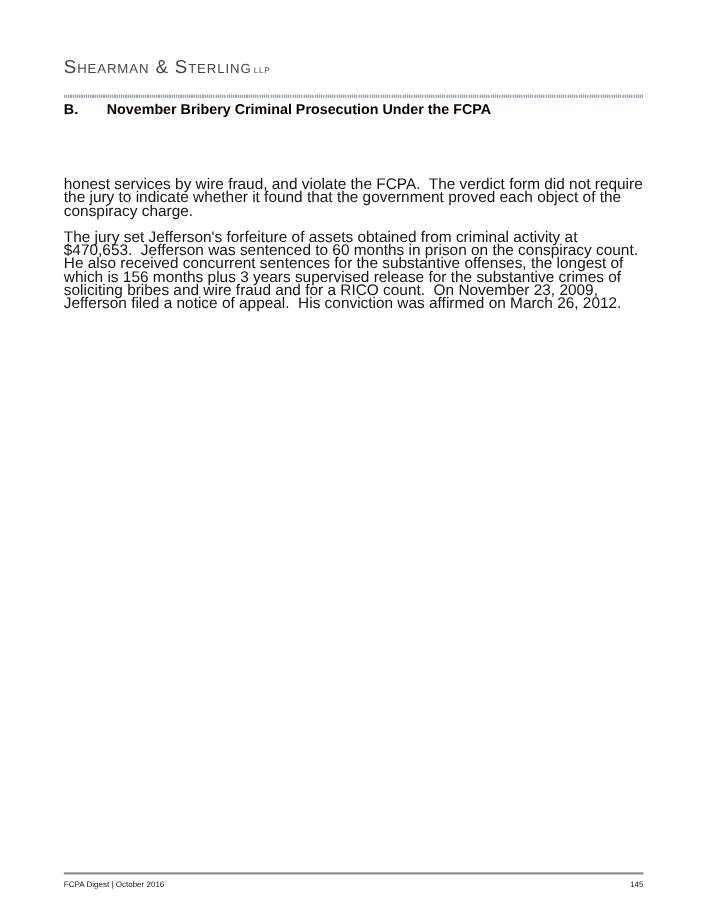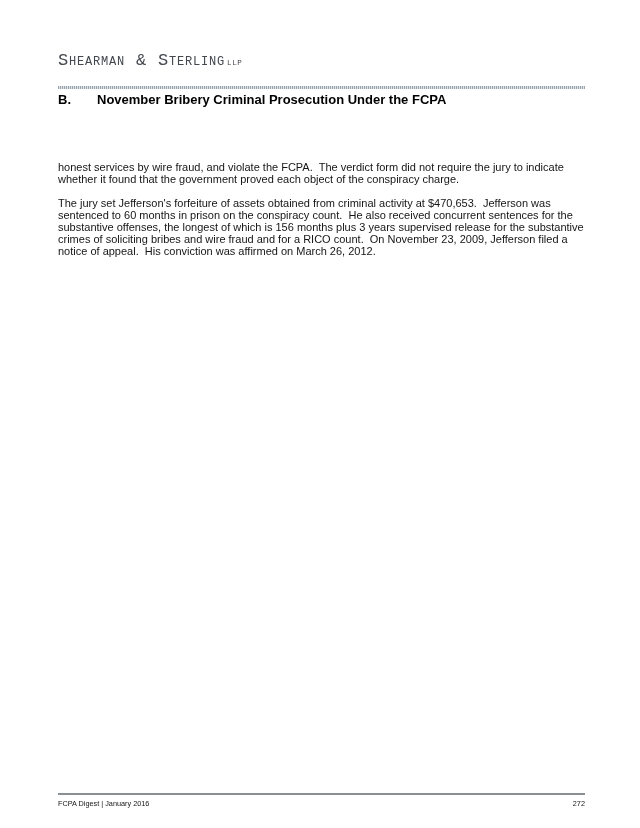--- a/index.html
+++ b/index.html
@@ -18,21 +18,21 @@
   .page {
     position: absolute;
     inset: 0;
     background: #ffffff;
   }
   
   .logo {
     position: absolute;
     left: 58px;
     top: 52px;
-    font-family: Liberation Mono, monospace;
+    font-family: Liberation Sans, sans-serif;
     font-variant: small-caps;
     font-size: 17px;
     line-height: 18px;
     letter-spacing: 0.8px;
     color: #43484e;
     white-space: nowrap;
   }
   .logo .llp {
     font-variant: normal;
     text-transform: uppercase;
@@ -68,21 +68,21 @@
   .heading .num {
     width: 39px;
     flex: 0 0 39px;
   }
   
   .body-text {
     position: absolute;
     left: 58px;
     top: 161px;
     width: 528px;
-    font-size: 11px;
+    font-size: 14px;
     line-height: 12px;
     color: #151515;
   }
   .body-text p {
     margin: 0 0 12px 0;
     white-space: pre-wrap;
   }
   
   .footer-rule {
     position: absolute;
@@ -122,17 +122,17 @@
   </div>
 
   <div class="body-text">
     <p>honest services by wire fraud, and violate the FCPA.  The verdict form did not require the jury to indicate whether it found that the government proved each object of the conspiracy charge.</p>
     <p>The jury set Jefferson's forfeiture of assets obtained from criminal activity at $470,653.  Jefferson was sentenced to 60 months in prison on the conspiracy count.  He also received concurrent sentences for the substantive offenses, the longest of which is 156 months plus 3 years supervised release for the substantive crimes of soliciting bribes and wire fraud and for a RICO count.  On November 23, 2009, Jefferson filed a notice of appeal.  His conviction was affirmed on March 26, 2012.</p>
   </div>
 
   <div class="footer-rule"></div>
 
   <div class="footer">
-    <span>FCPA Digest | January 2016</span>
-    <span>272</span>
+    <span>FCPA Digest | October 2016</span>
+    <span>145</span>
   </div>
 
 </div>
 
 </body></html>

